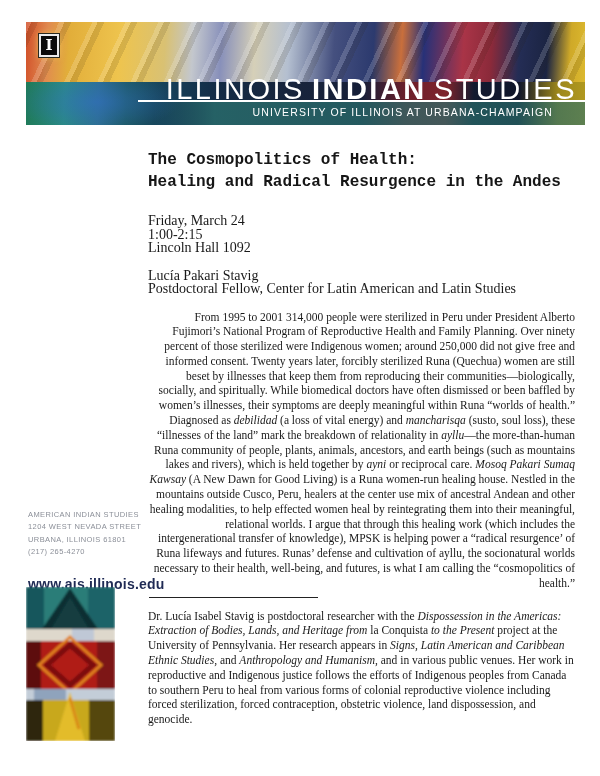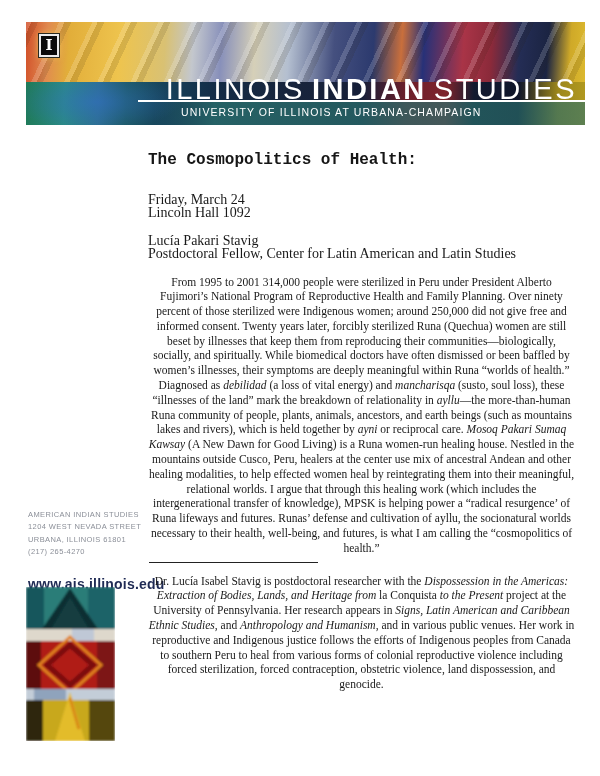--- a/index.html
+++ b/index.html
@@ -42,21 +42,21 @@
     background:linear-gradient(90deg, rgba(38,104,104,0) 0%, rgba(42,112,110,0.78) 14%, rgba(42,112,110,0.62) 100%);
   }
   .banner-line { position:absolute; left:112px; right:0; top:78px; height:2px; background:#ffffff; }
   .banner-title {
     position:absolute; right:8px; top:53px; white-space:nowrap; color:#ffffff;
     font-family:"Liberation Sans", sans-serif; font-size:29px; line-height:1;
     letter-spacing:2.5px; font-weight:normal;
   }
   .banner-title .bold { font-weight:bold; margin:0 7px; }
   .banner-subtitle {
-    position:absolute; left:155px; width:372px; top:84px; text-align:left;
+    position:absolute; left:155px; width:372px; top:84px; text-align:right;
     color:#ffffff; font-family:"Liberation Sans", sans-serif;
     font-size:10.5px; letter-spacing:1.1px; white-space:nowrap;
   }
   .block-i {
     position:absolute; left:13px; top:12px; width:20px; height:23px;
     background:#0b0b0b; border:2px solid #ececec;
     box-shadow:0 0 0 1px #2a2a20, 0 0 7px rgba(235,200,90,0.85);
     display:flex; align-items:center; justify-content:center;
     color:#ffffff; font-family:"DejaVu Serif", serif; font-weight:bold; font-size:15px; line-height:1;
   }
@@ -72,23 +72,23 @@
     cursor:pointer;
   }
   .textile { position:absolute; left:26px; top:587px; width:89px; height:154px; }
   .textile svg { display:block; width:89px; height:154px; }
 
   
   .content { position:absolute; left:148px; top:150px; width:427px; }
   .content h1 { font-size:16px; line-height:21.5px; font-weight:bold; margin:0 0 21px 0; color:#161616; }
   .content h1 span { display:block;font-family:Liberation Mono, monospace; }
   .info-block { font-size:14px; line-height:13.5px; margin-bottom:14px; }
-  .abstract { font-size:11.5px; line-height:14.8px; text-align:center; margin:0 0 6px 0; }
+  .abstract { font-size:11.5px; line-height:14.8px; text-align:right; margin:0 0 6px 0; }
   .divider { width:169px; height:1px; background:#222222; margin:0 0 11px 1px; }
-  .bio { font-size:11.5px; line-height:14.8px; margin:0;text-align:center; }
+  .bio { font-size:11.5px; line-height:14.8px; margin:0; }
   i { font-style:italic; }
 </style>
 </head>
 <body>
 
 <div class="page">
 
   <header class="banner">
     <div class="banner-top"></div>
     <div class="banner-bottom"></div>
@@ -139,23 +139,25 @@
           <path d="M44 105 L59 154 L29 154 Z" fill="#e3bc2a"></path>
           <path d="M44 111 L53 142" stroke="#d88a18" stroke-width="3" fill="none"></path>
         </g>
       </svg>
     </div>
   </aside>
 
   <main class="content">
     <h1>
       <span>The Cosmopolitics of Health:</span>
+      <span>Healing and Radical Resurgence in the Andes</span>
     </h1>
     <div class="info-block">
       <div>Friday, March 24</div>
+      <div>1:00-2:15</div>
       <div>Lincoln Hall 1092</div>
     </div>
     <div class="info-block">
       <div>Lucía Pakari Stavig</div>
       <div>Postdoctoral Fellow, Center for Latin American and Latin Studies</div>
     </div>
     <p class="abstract"><span>From 1995 to 2001 314,000 people were sterilized in Peru under President Alberto Fujimori’s National Program of Reproductive Health and Family Planning. Over ninety percent of those sterilized were Indigenous women; around 250,000 did not give free and informed consent. Twenty years later, forcibly sterilized Runa (Quechua) women are still beset by illnesses that keep them from reproducing their communities—biologically, socially, and spiritually. While biomedical doctors have often dismissed or been baffled by women’s illnesses, their symptoms are deeply meaningful within Runa “worlds of health.” Diagnosed as </span><i>debilidad</i><span> (a loss of vital energy) and </span><i>mancharisqa</i><span> (susto, soul loss), these “illnesses of the land” mark the breakdown of relationality in </span><i>ayllu</i><span>—the more-than-human Runa community of people, plants, animals, ancestors, and earth beings (such as mountains lakes and rivers), which is held together by </span><i>ayni</i><span> or reciprocal care. </span><i>Mosoq Pakari Sumaq Kawsay</i><span> (A New Dawn for Good Living) is a Runa women-run healing house. Nestled in the mountains outside Cusco, Peru, healers at the center use mix of ancestral Andean and other healing modalities, to help effected women heal by reintegrating them into their meaningful, relational worlds. I argue that through this healing work (which includes the intergenerational transfer of knowledge), MPSK is helping power a “radical resurgence’ of Runa lifeways and futures. Runas’ defense and cultivation of ayllu, the socionatural worlds necessary to their health, well-being, and futures, is what I am calling the “cosmopolitics of health.”</span></p>
     <div class="divider"></div>
     <p class="bio"><span>Dr. Lucía Isabel Stavig is postdoctoral researcher with the </span><i>Dispossession in the Americas: Extraction of Bodies, Lands, and Heritage from</i><span> la Conquista </span><i>to the Present</i><span> project at the University of Pennsylvania. Her research appears in </span><i>Signs, Latin American and Caribbean Ethnic Studies</i><span>, and </span><i>Anthropology and Humanism</i><span>, and in various public venues. Her work in reproductive and Indigenous justice follows the efforts of Indigenous peoples from Canada to southern Peru to heal from various forms of colonial reproductive violence including forced sterilization, forced contraception, obstetric violence, land dispossession, and genocide.</span></p>
   </main>

